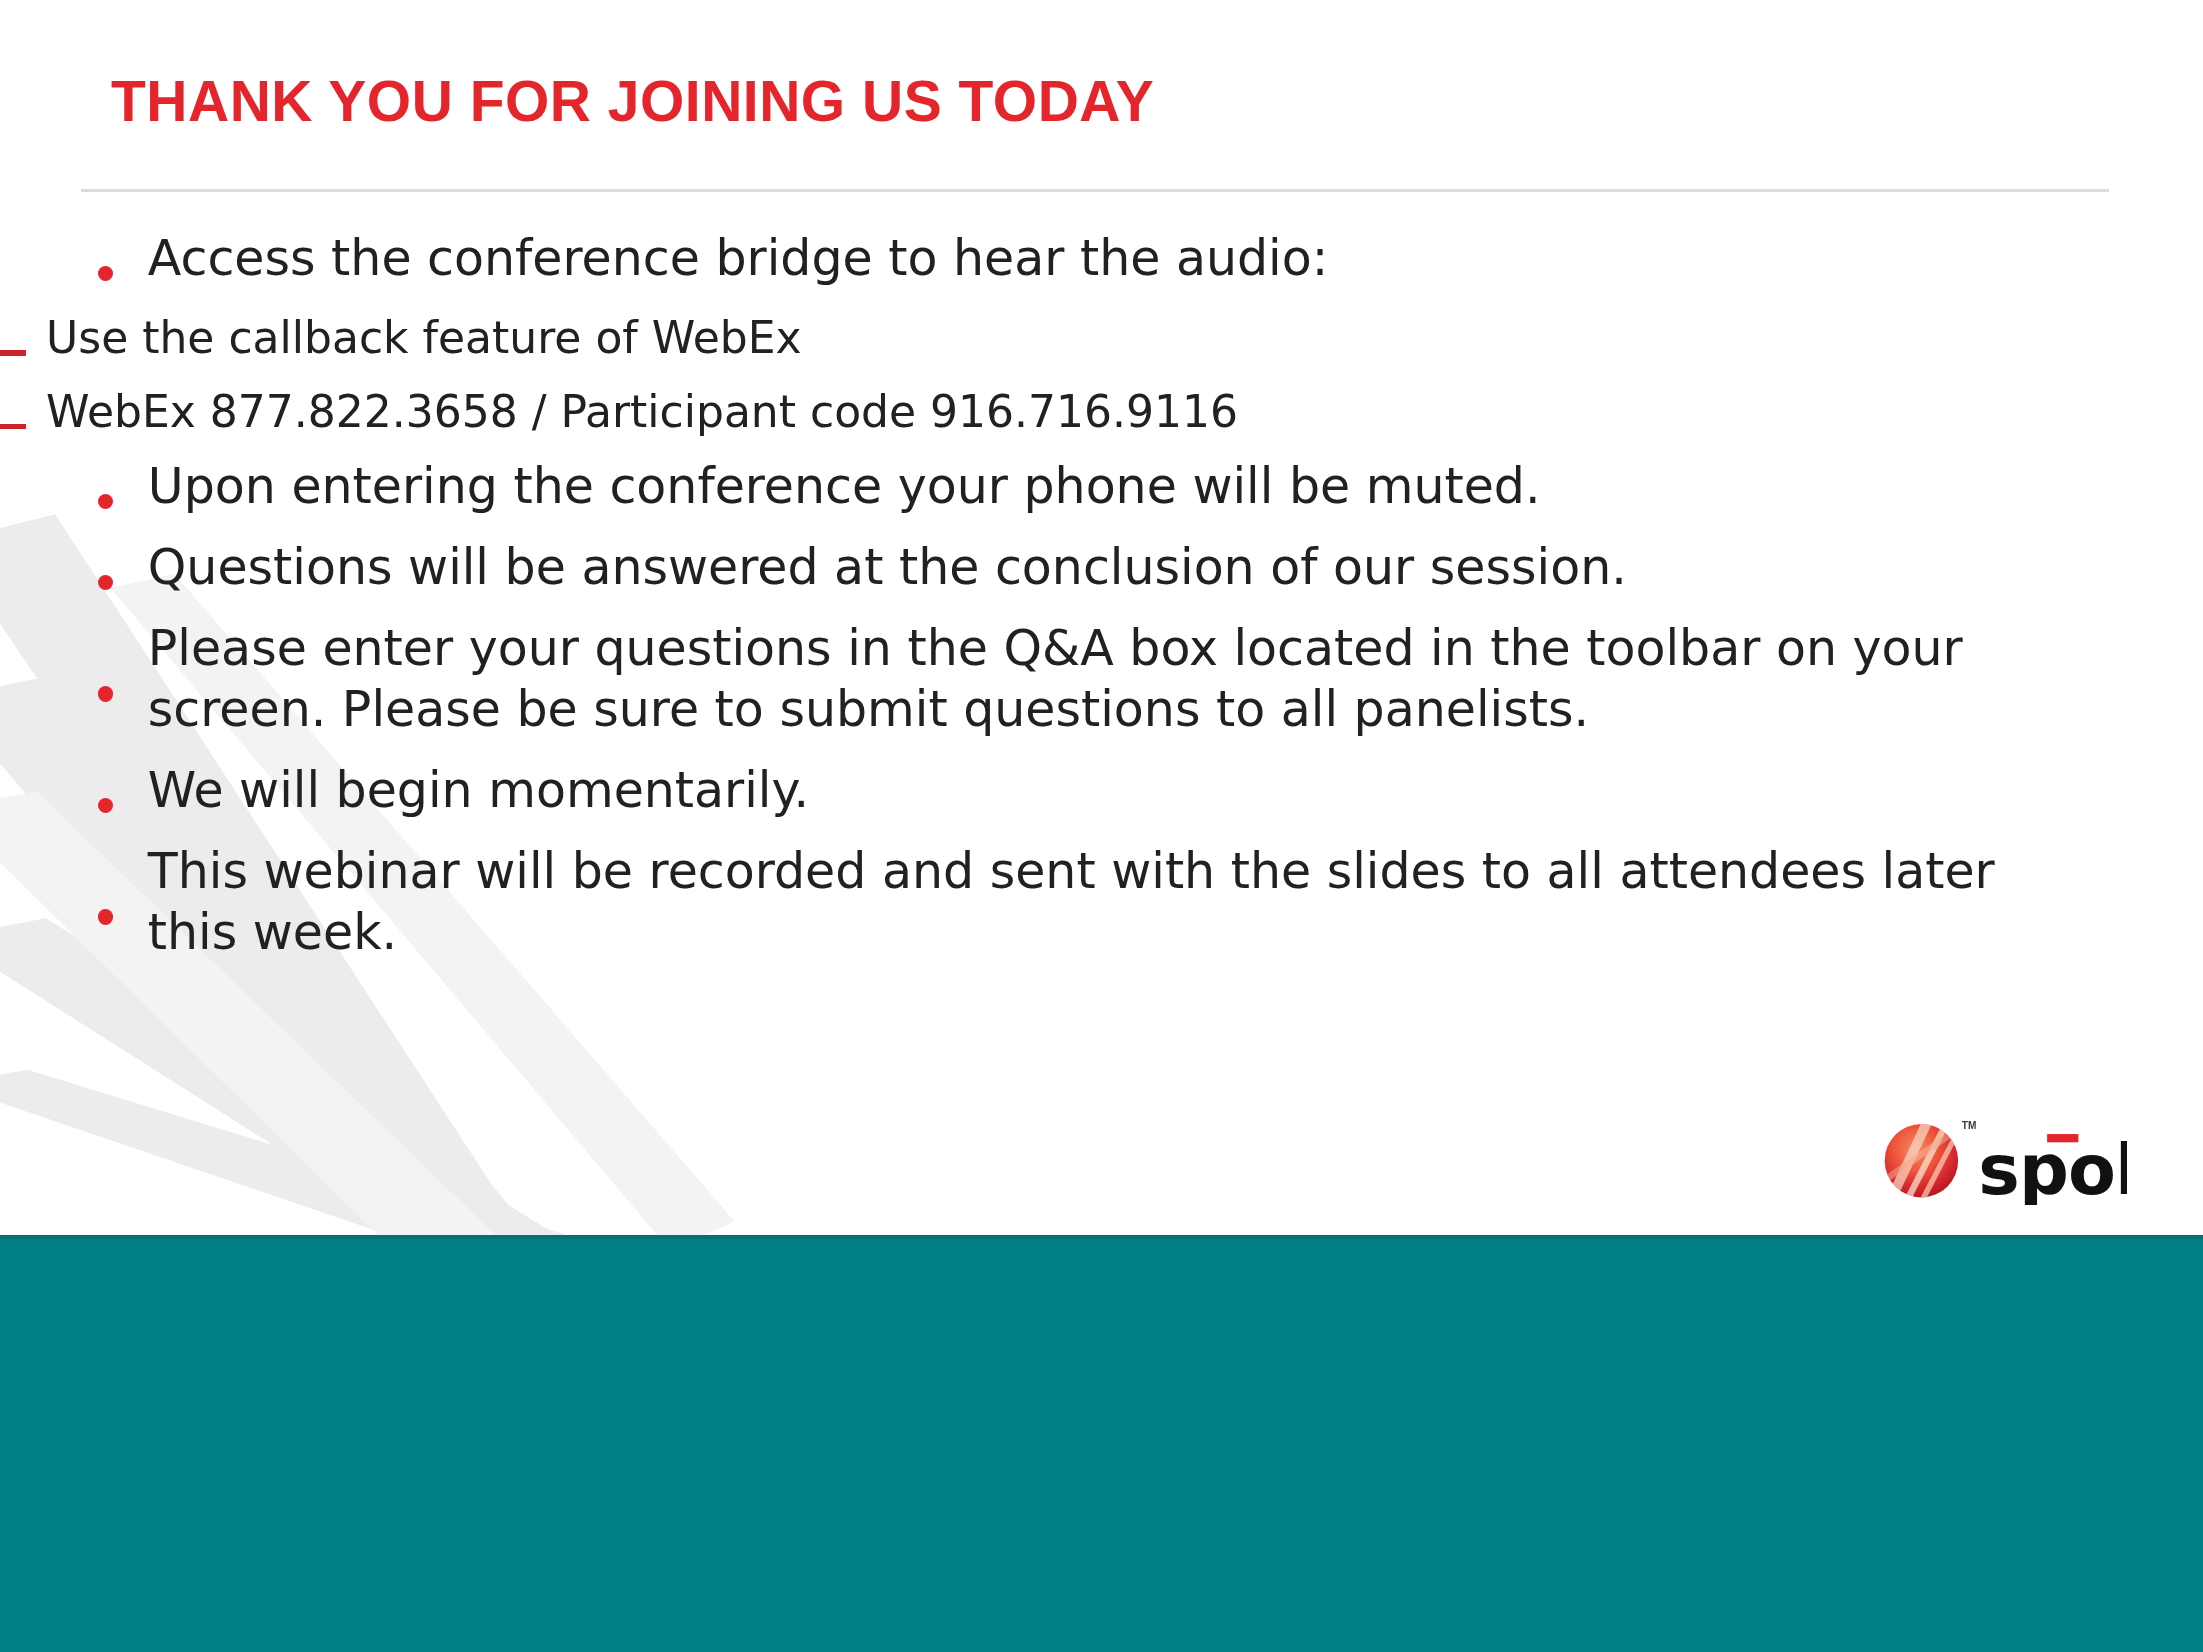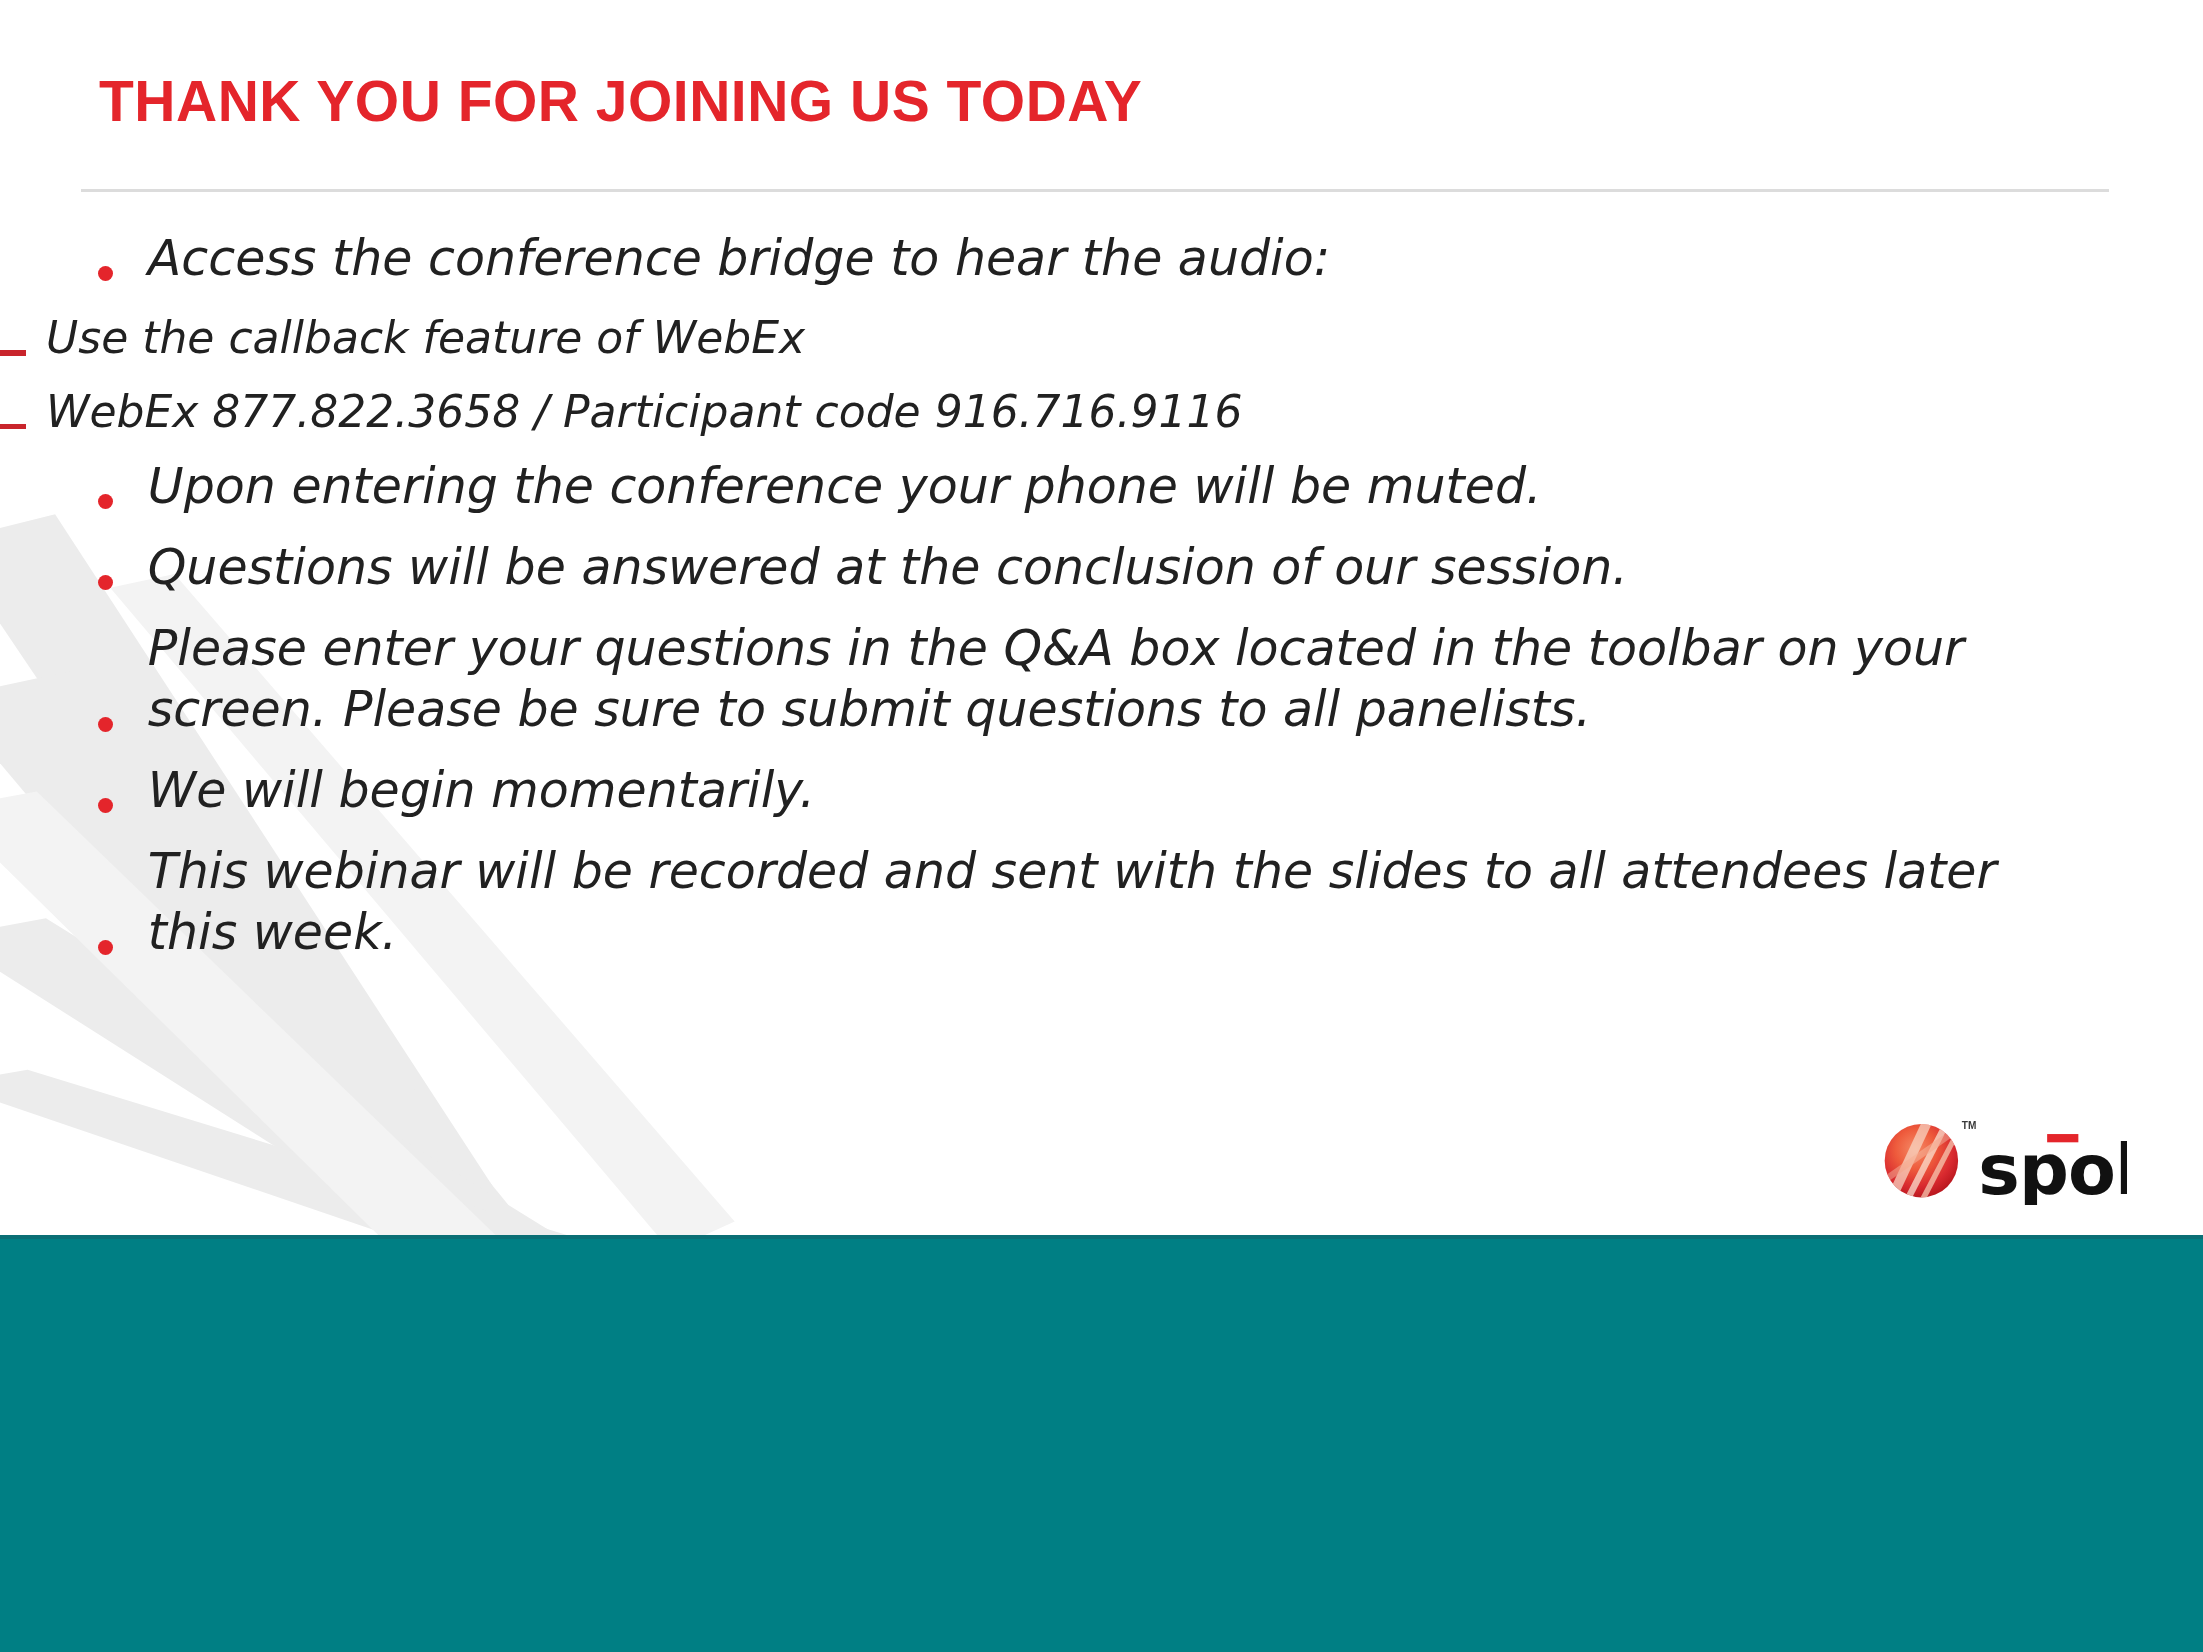--- a/index.html
+++ b/index.html
@@ -26,21 +26,21 @@
     top: 0;
     width: 2204px;
     height: 1653px;
     pointer-events: none;
     z-index: 0;
   }
 
   
   .title {
     position: absolute;
-    left: 99px;
+    left: 111px;
     top: 68px;
     font-family: "Liberation Sans", sans-serif;
     font-weight: bold;
     font-size: 57px;
     letter-spacing: 0.5px;
     color: #E4252B;
     white-space: nowrap;
     z-index: 3;
   }
 
@@ -59,22 +59,21 @@
     position: absolute;
     left: 0;
     top: 228px;
     width: 2204px;
     z-index: 3;
   }
 
   .bullet-row {
     position: relative;
     display: flex;
-    align-items: flex-end;
-    font-style: italic;
+    align-items: center;
   }
 
   
   .lvl1 {
     padding-left: 96px;
     margin-bottom: 20px;
   }
   .lvl1 .marker {
     flex: 0 0 auto;
     width: 50px;

